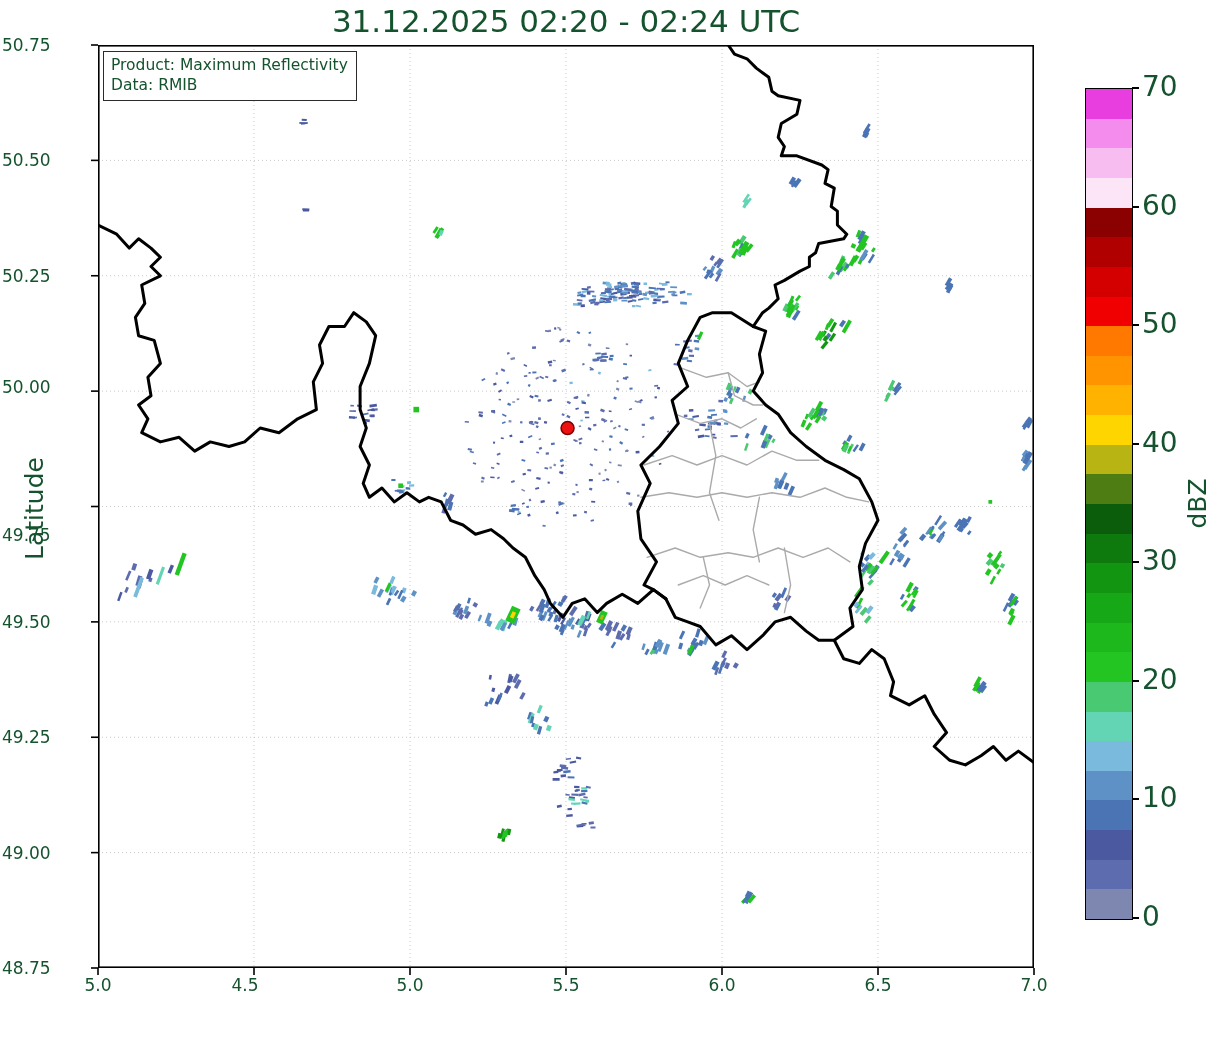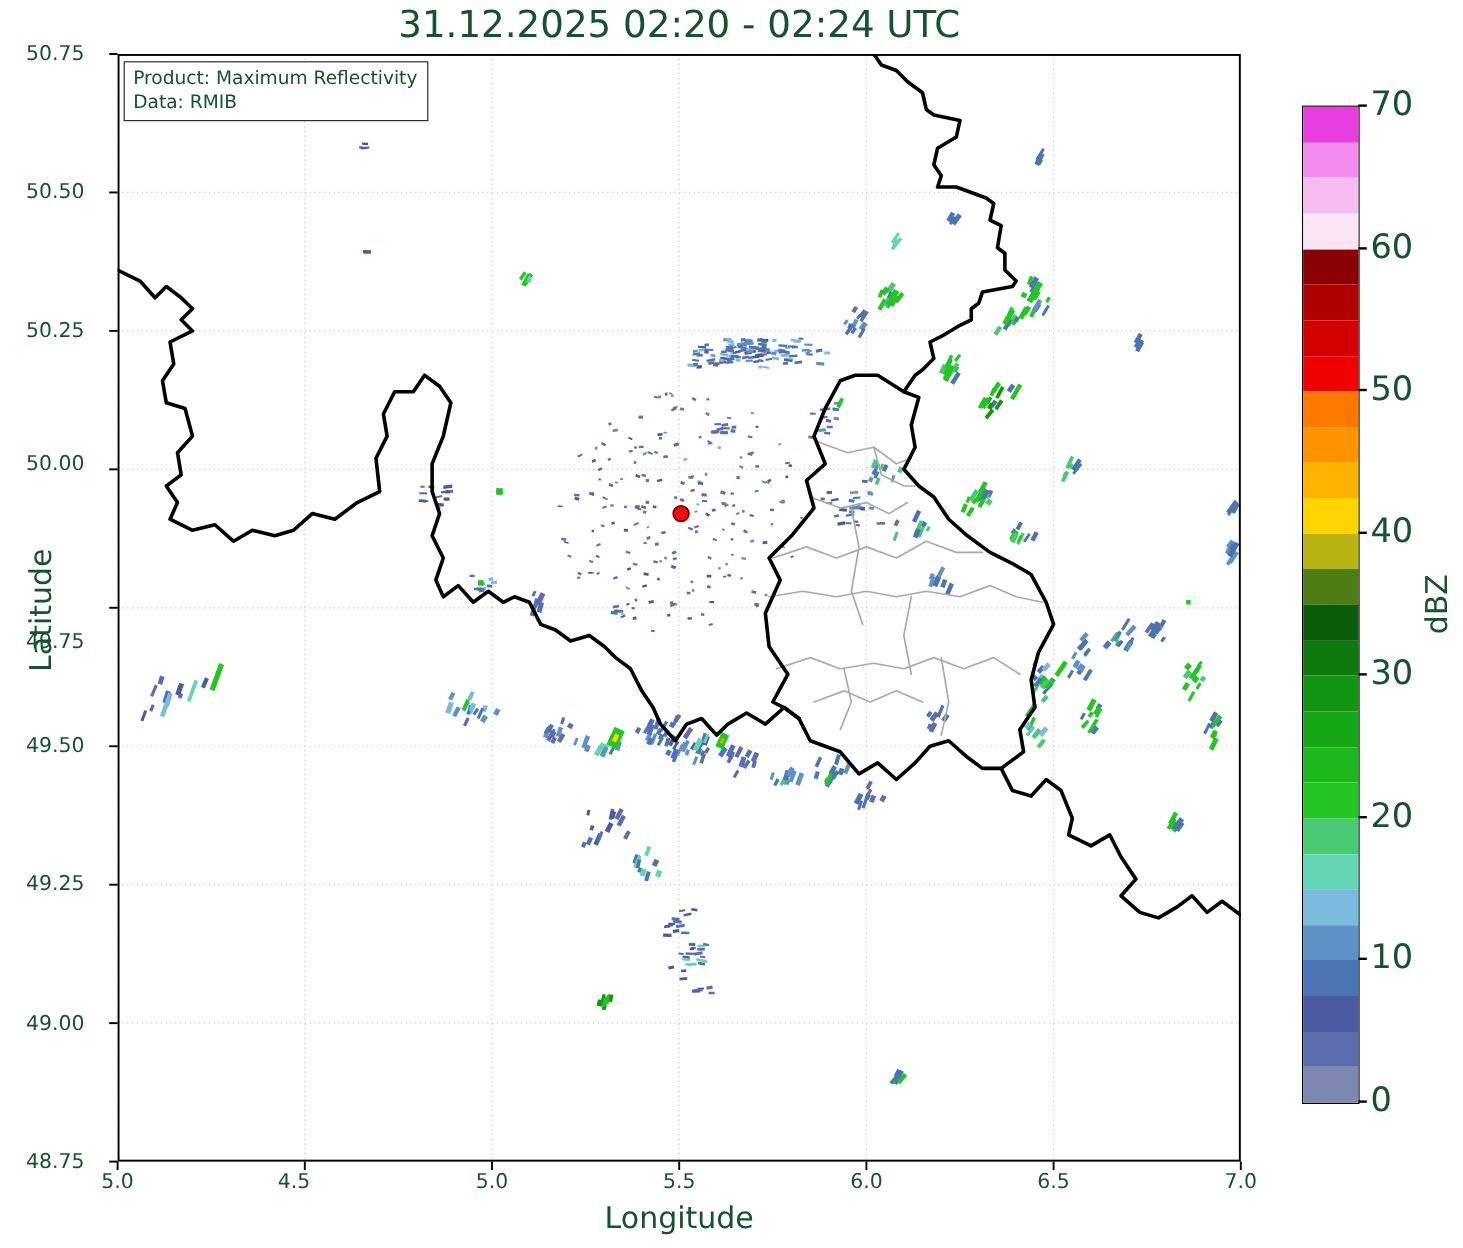--- a/index.html
+++ b/index.html
@@ -5,21 +5,21 @@
   html,body{margin:0;padding:0;background:#fff;}
   #fig{position:relative;width:1219px;height:1040px;background:#ffffff;
        font-family:"DejaVu Sans","Liberation Sans",sans-serif;color:#14532d;overflow:hidden;}
   #chart-title{position:absolute;left:98px;top:4px;width:936px;text-align:center;
        font-size:31px;line-height:1.15;white-space:nowrap;}
   #plot{position:absolute;left:98px;top:45px;width:936px;height:923px;}
   #map-svg{position:absolute;left:0;top:0;overflow:visible;}
   #info-box{position:absolute;left:5px;top:6px;background:#ffffff;border:1px solid #2b2b2b;
        padding:3px 8px 4px 7px;font-size:15.5px;line-height:1.32;z-index:5;}
   .xtick-label{position:absolute;width:60px;text-align:center;font-size:17px;top:975px;}
-  .ytick-label{position:absolute;width:88px;text-align:center;font-size:17px;left:2px;}
+  .ytick-label{position:absolute;width:88px;text-align:left;font-size:17px;left:2px;}
   #x-axis-label{position:absolute;left:98px;top:1000px;width:936px;text-align:center;font-size:25px;}
   #y-axis-label{position:absolute;left:-36px;top:494px;width:140px;text-align:center;font-size:25px;
        transform:rotate(-90deg);transform-origin:center;}
   #colorbar{position:absolute;left:1085px;top:88px;width:46px;height:830px;
        border:1px solid #000;box-sizing:content-box;display:flex;flex-direction:column-reverse;}
   .cb-seg{flex:1 1 auto;}
   .cb-tick{position:absolute;width:7px;height:2px;background:#000;left:1132px;}
   .cb-tick-label{position:absolute;left:1142px;width:80px;font-size:28px;line-height:1;}
   #colorbar-label{position:absolute;left:1137px;top:489px;width:120px;text-align:center;
        font-size:25px;transform:rotate(-90deg);transform-origin:center;}
@@ -956,21 +956,20 @@
           <line x1="0" y1="346.125" x2="-7" y2="346.125" stroke="#000" stroke-width="1.6"></line>
           <line x1="0" y1="461.5" x2="-7" y2="461.5" stroke="#000" stroke-width="1.6"></line>
           <line x1="0" y1="576.875" x2="-7" y2="576.875" stroke="#000" stroke-width="1.6"></line>
           <line x1="0" y1="692.25" x2="-7" y2="692.25" stroke="#000" stroke-width="1.6"></line>
           <line x1="0" y1="807.625" x2="-7" y2="807.625" stroke="#000" stroke-width="1.6"></line>
           <line x1="0" y1="923" x2="-7" y2="923" stroke="#000" stroke-width="1.6"></line>
         </g>
       </svg>
   </div>
 
-  <div id="x-axis-label">Longitude</div>
   <div id="y-axis-label">Latitude</div>
 
   <div id="colorbar">
       <div class="cb-seg" style="background: rgb(125, 135, 176);"></div>
       <div class="cb-seg" style="background: rgb(93, 108, 174);"></div>
       <div class="cb-seg" style="background: rgb(74, 89, 160);"></div>
       <div class="cb-seg" style="background: rgb(75, 116, 181);"></div>
       <div class="cb-seg" style="background: rgb(94, 146, 198);"></div>
       <div class="cb-seg" style="background: rgb(121, 186, 221);"></div>
       <div class="cb-seg" style="background: rgb(99, 213, 181);"></div>

